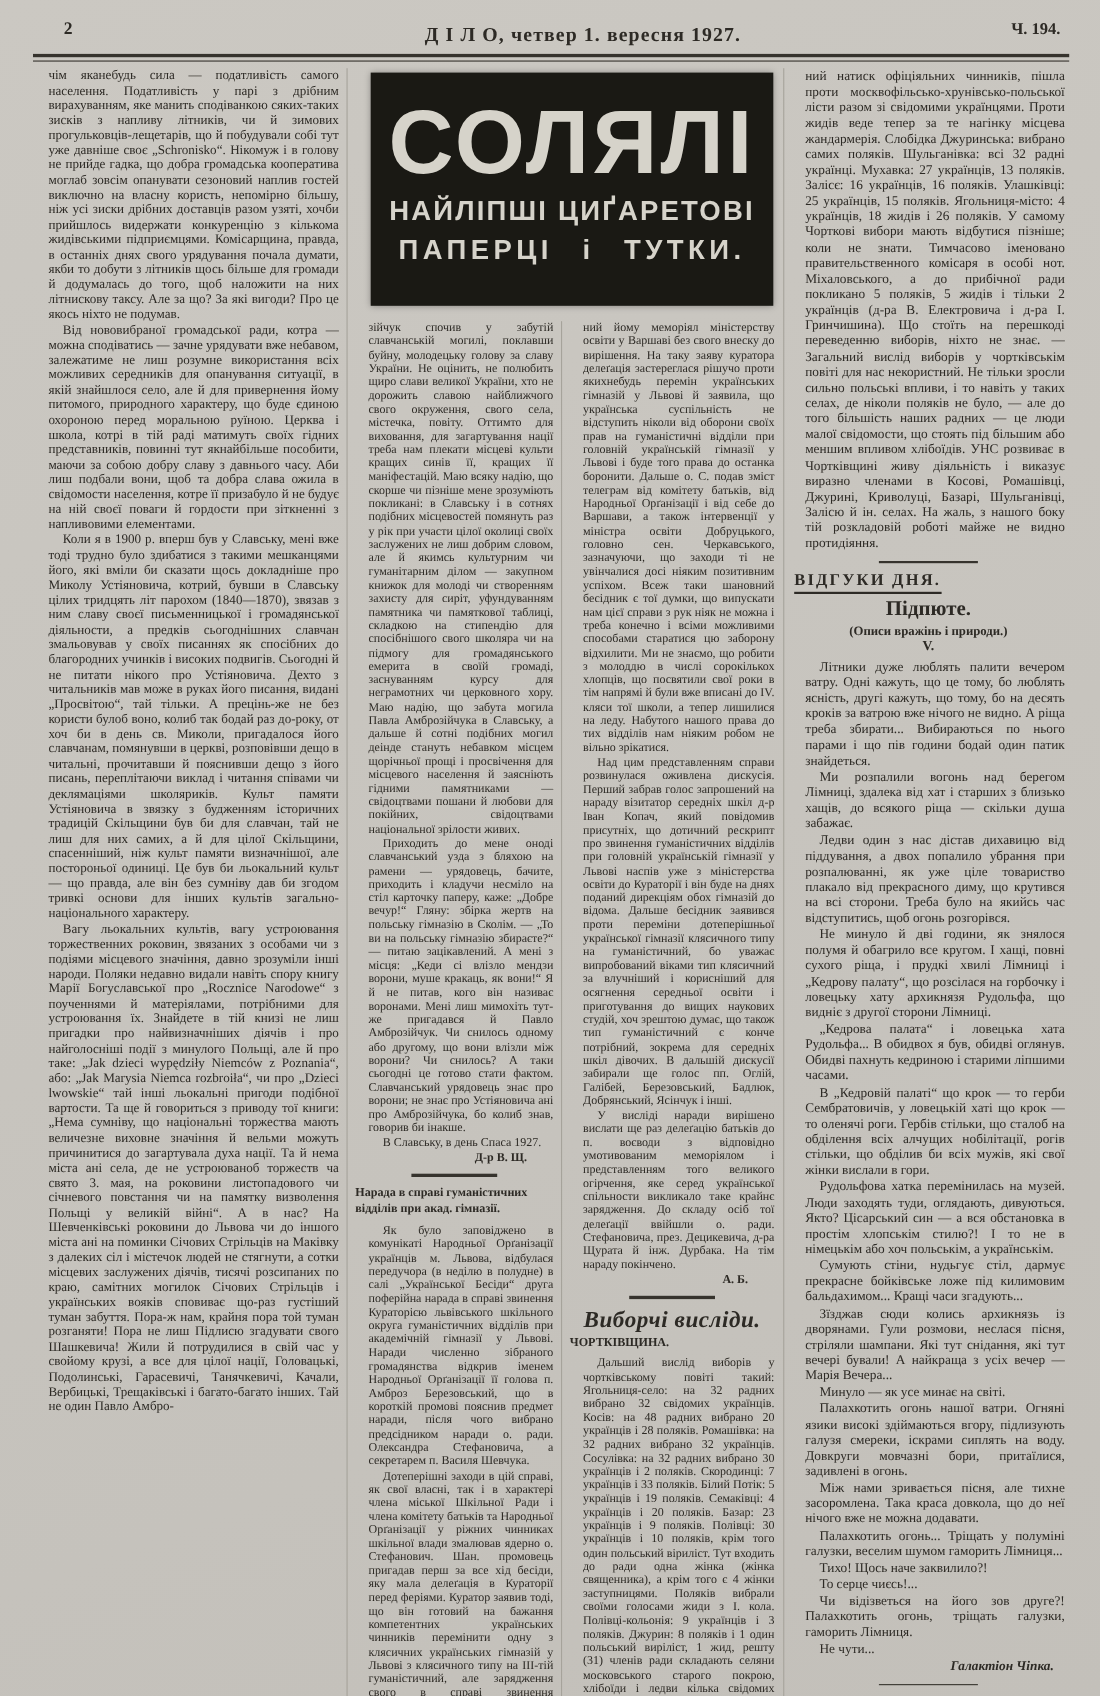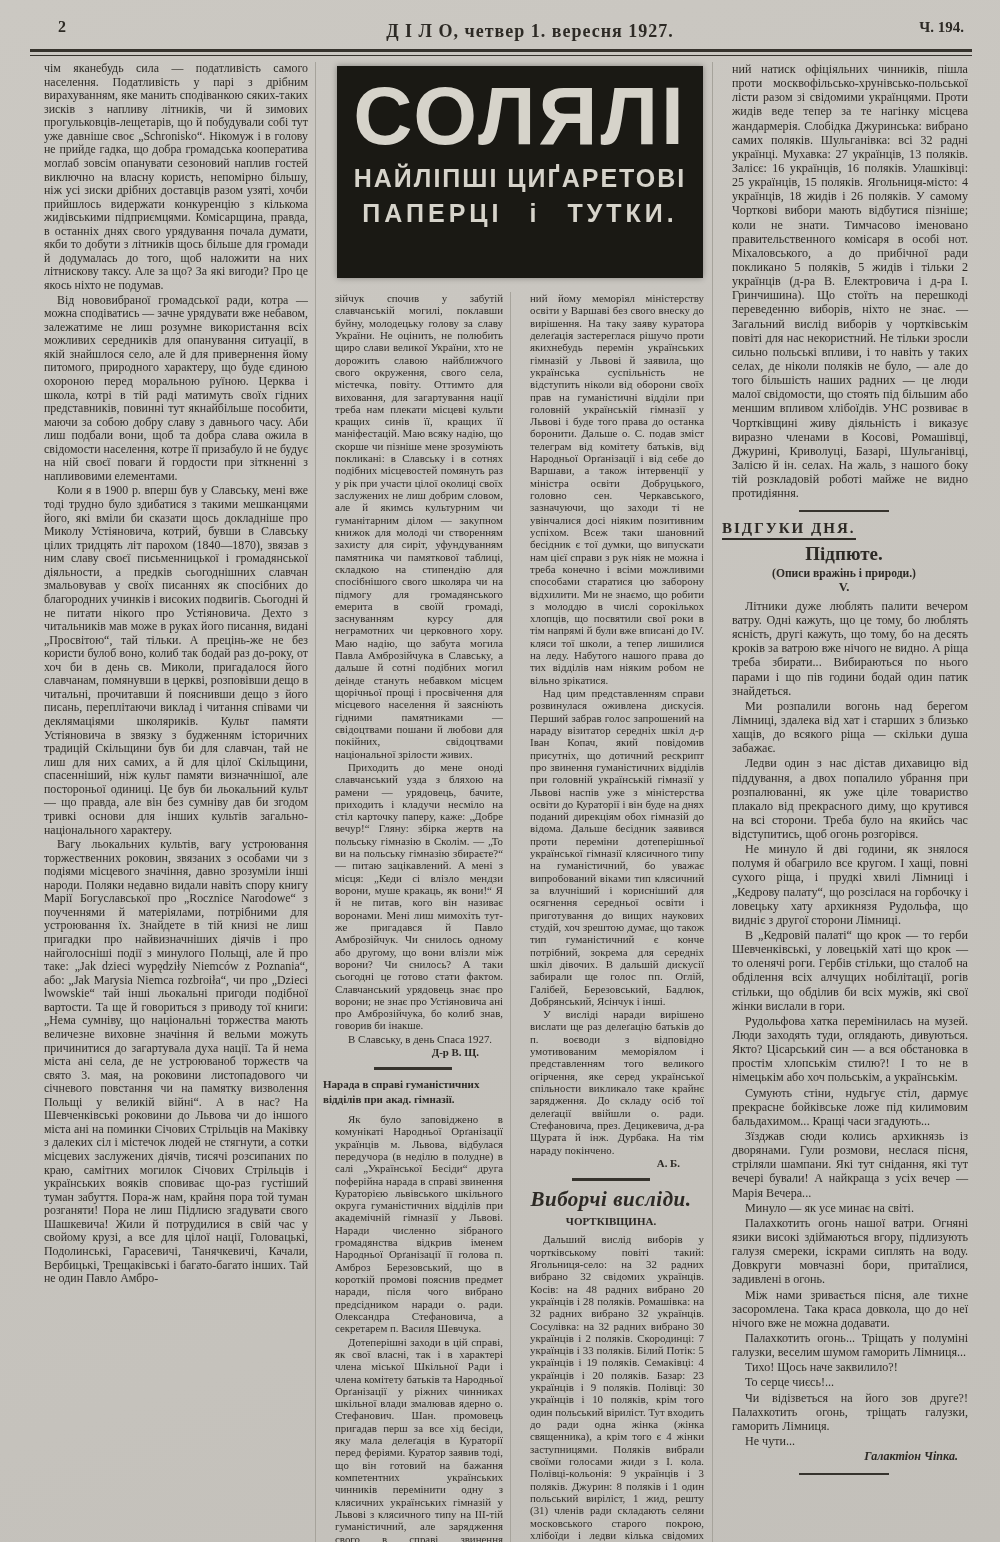--- a/index.html
+++ b/index.html
@@ -21,37 +21,37 @@
   .col1{width:276px;font-size:11.9px;line-height:1.14;}
   .midwrap{width:382px;}
   .midcols{display:flex;align-items:stretch;}
   .col2{width:180px;font-size:10.9px;line-height:1.13;}
   .col3{width:186px;font-size:10.9px;line-height:1.13;}
   .col4{width:248px;font-size:12.1px;line-height:1.17;}
   
   .ad{margin:4px 0 14px 14px;width:366px;height:212px;background:#1a1914;color:#d6d3ca;
       font-family:"Liberation Sans",sans-serif;text-align:center;overflow:hidden;
       box-shadow:0 0 6px rgba(0,0,0,.35);}
-  .adbrand{font-size:82px;font-weight:bold;letter-spacing:3px;line-height:1.02;margin-top:8px;}
+  .adbrand{font-size:82px;font-weight:bold;letter-spacing:3px;line-height:1.02;margin-top:22px;}
   .adline2{font-size:25px;font-weight:bold;letter-spacing:2px;margin-top:6px;}
   .adline3{font-size:25px;font-weight:bold;letter-spacing:4px;word-spacing:16px;margin-top:6px;}
   
   .para{margin:0 0 1px 12px;text-indent:13px;text-align:justify;}
   .noind{text-indent:0;}
   .right{text-align:right;text-indent:0;padding-right:24px;}
   .sig{font-weight:bold;}
   .ital{font-style:italic;font-weight:bold;text-align:right;padding-right:10px;text-indent:0;}
   .date{text-indent:13px;text-align:left;}
   
   .shortrule{width:78px;height:3px;background:#36332d;margin:9px auto 7px auto;}
   .thinrule{width:90px;height:1.5px;background:#36332d;margin:10px auto 8px auto;}
   .art-title2{font-size:18px;font-weight:bold;text-align:center;margin:4px 0 5px;}
   .art-sub2{font-size:11px;font-weight:bold;text-align:left;line-height:1.3;margin:0 0 7px;}
   .art-title3{font-size:21px;font-weight:bold;text-align:center;letter-spacing:.5px;margin:4px 0 3px;font-style:italic;}
-  .art-sub3{font-size:11px;font-weight:bold;text-align:center;margin:0 0 6px;}
+  .art-sub3{font-size:11px;font-weight:bold;margin:0 0 6px;}
   .secthead-wrap{margin:6px 0 3px 2px;}
   .secthead{font-size:15px;font-weight:bold;letter-spacing:2px;border-bottom:2px solid #2d2a25;
             display:inline-block;padding-bottom:1px;}
   .p-title{font-size:19px;font-weight:bold;text-align:center;margin:3px 0 1px;}
   .p-sub{font-size:11.6px;font-weight:bold;text-align:center;}
   .p-part{font-size:12.5px;font-weight:bold;text-align:center;margin-bottom:4px;}
 </style>
 </head>
 <body>
 
@@ -134,21 +134,22 @@
       </div>
       <h2 class="p-title">Підпюте.</h2>
       <div class="p-sub">(Описи вражінь і природи.)</div>
       <div class="p-part">V.</div>
       <div>
 
       <p class="para">Літники дуже люблять палити вечером ватру. Одні кажуть, що це тому, бо люблять ясність, другі кажуть, що тому, бо на десять кроків за ватрою вже нічого не видно. А ріща треба збирати... Вибираються по нього парами і що пів години бодай один патик знайдеться.</p>
           <p class="para">Ми розпалили вогонь над берегом Лімниці, здалека від хат і старших з близько хащів, до всякого ріща — скільки душа забажає.</p>
           <p class="para">Ледви один з нас дістав дихавицю від піддування, а двох попалило убрання при розпалюванні, як уже ціле товариство плакало від прекрасного диму, що крутився на всі сторони. Треба було на якийсь час відступитись, щоб огонь розгорівся.</p>
           <p class="para">Не минуло й дві години, як знялося полумя й обагрило все кругом. І хащі, повні сухого ріща, і прудкі хвилі Лімниці і „Кедрову палату“, що розсілася на горбочку і ловецьку хату архикнязя Рудольфа, що видніє з другої сторони Лімниці.</p>
-          <p class="para">В „Кедровій палаті“ що крок — то герби Шевченківські, у ловецькій хаті що крок — то оленячі роги. Гербів стільки, що сталоб на обділення всіх алчущих нобілітації, рогів стільки, що обділив би всіх мужів, які свої жінки вислали в гори.</p>
+          <p class="para">„Кедрова палата“ і ловецька хата Рудольфа... В обидвох я був, обидві оглянув. Обидві пахнуть кедриною і старими ліпшими часами.</p>
+          <p class="para">В „Кедровій палаті“ що крок — то герби Сембратовичів, у ловецькій хаті що крок — то оленячі роги. Гербів стільки, що сталоб на обділення всіх алчущих нобілітації, рогів стільки, що обділив би всіх мужів, які свої жінки вислали в гори.</p>
           <p class="para">Рудольфова хатка перемінилась на музей. Люди заходять туди, оглядають, дивуються. Якто? Цісарський син — а вся обстановка в простім хлопськім стилю?! І то не в німецькім або хоч польськім, а українськім.</p>
           <p class="para">Сумують стіни, нудьгує стіл, дармує прекрасне бойківське ложе під килимовим бальдахимом... Кращі часи згадують...</p>
           <p class="para">Зїзджав сюди колись архикнязь із дворянами. Гули розмови, неслася пісня, стріляли шампани. Які тут снідання, які тут вечері бували! А найкраща з усіх вечер — Марія Вечера...</p>
           <p class="para">Минуло — як усе минає на світі.</p>
           <p class="para">Палахкотить огонь нашої ватри. Огняні язики високі здіймаються вгору, підлизують галузя смереки, іскрами сиплять на воду. Довкруги мовчазні бори, притаїлися, задивлені в огонь.</p>
           <p class="para">Між нами зривається пісня, але тихне засоромлена. Така краса довкола, що до неї нічого вже не можна додавати.</p>
           <p class="para">Палахкотить огонь... Тріщать у полуміні галузки, веселим шумом гаморить Лімниця...</p>
           <p class="para">Тихо! Щось наче заквилило?!</p>
           <p class="para">То серце чиєсь!...</p>
           <p class="para">Чи відізветься на його зов друге?! Палахкотить огонь, тріщать галузки, гаморить Лімниця.</p>

